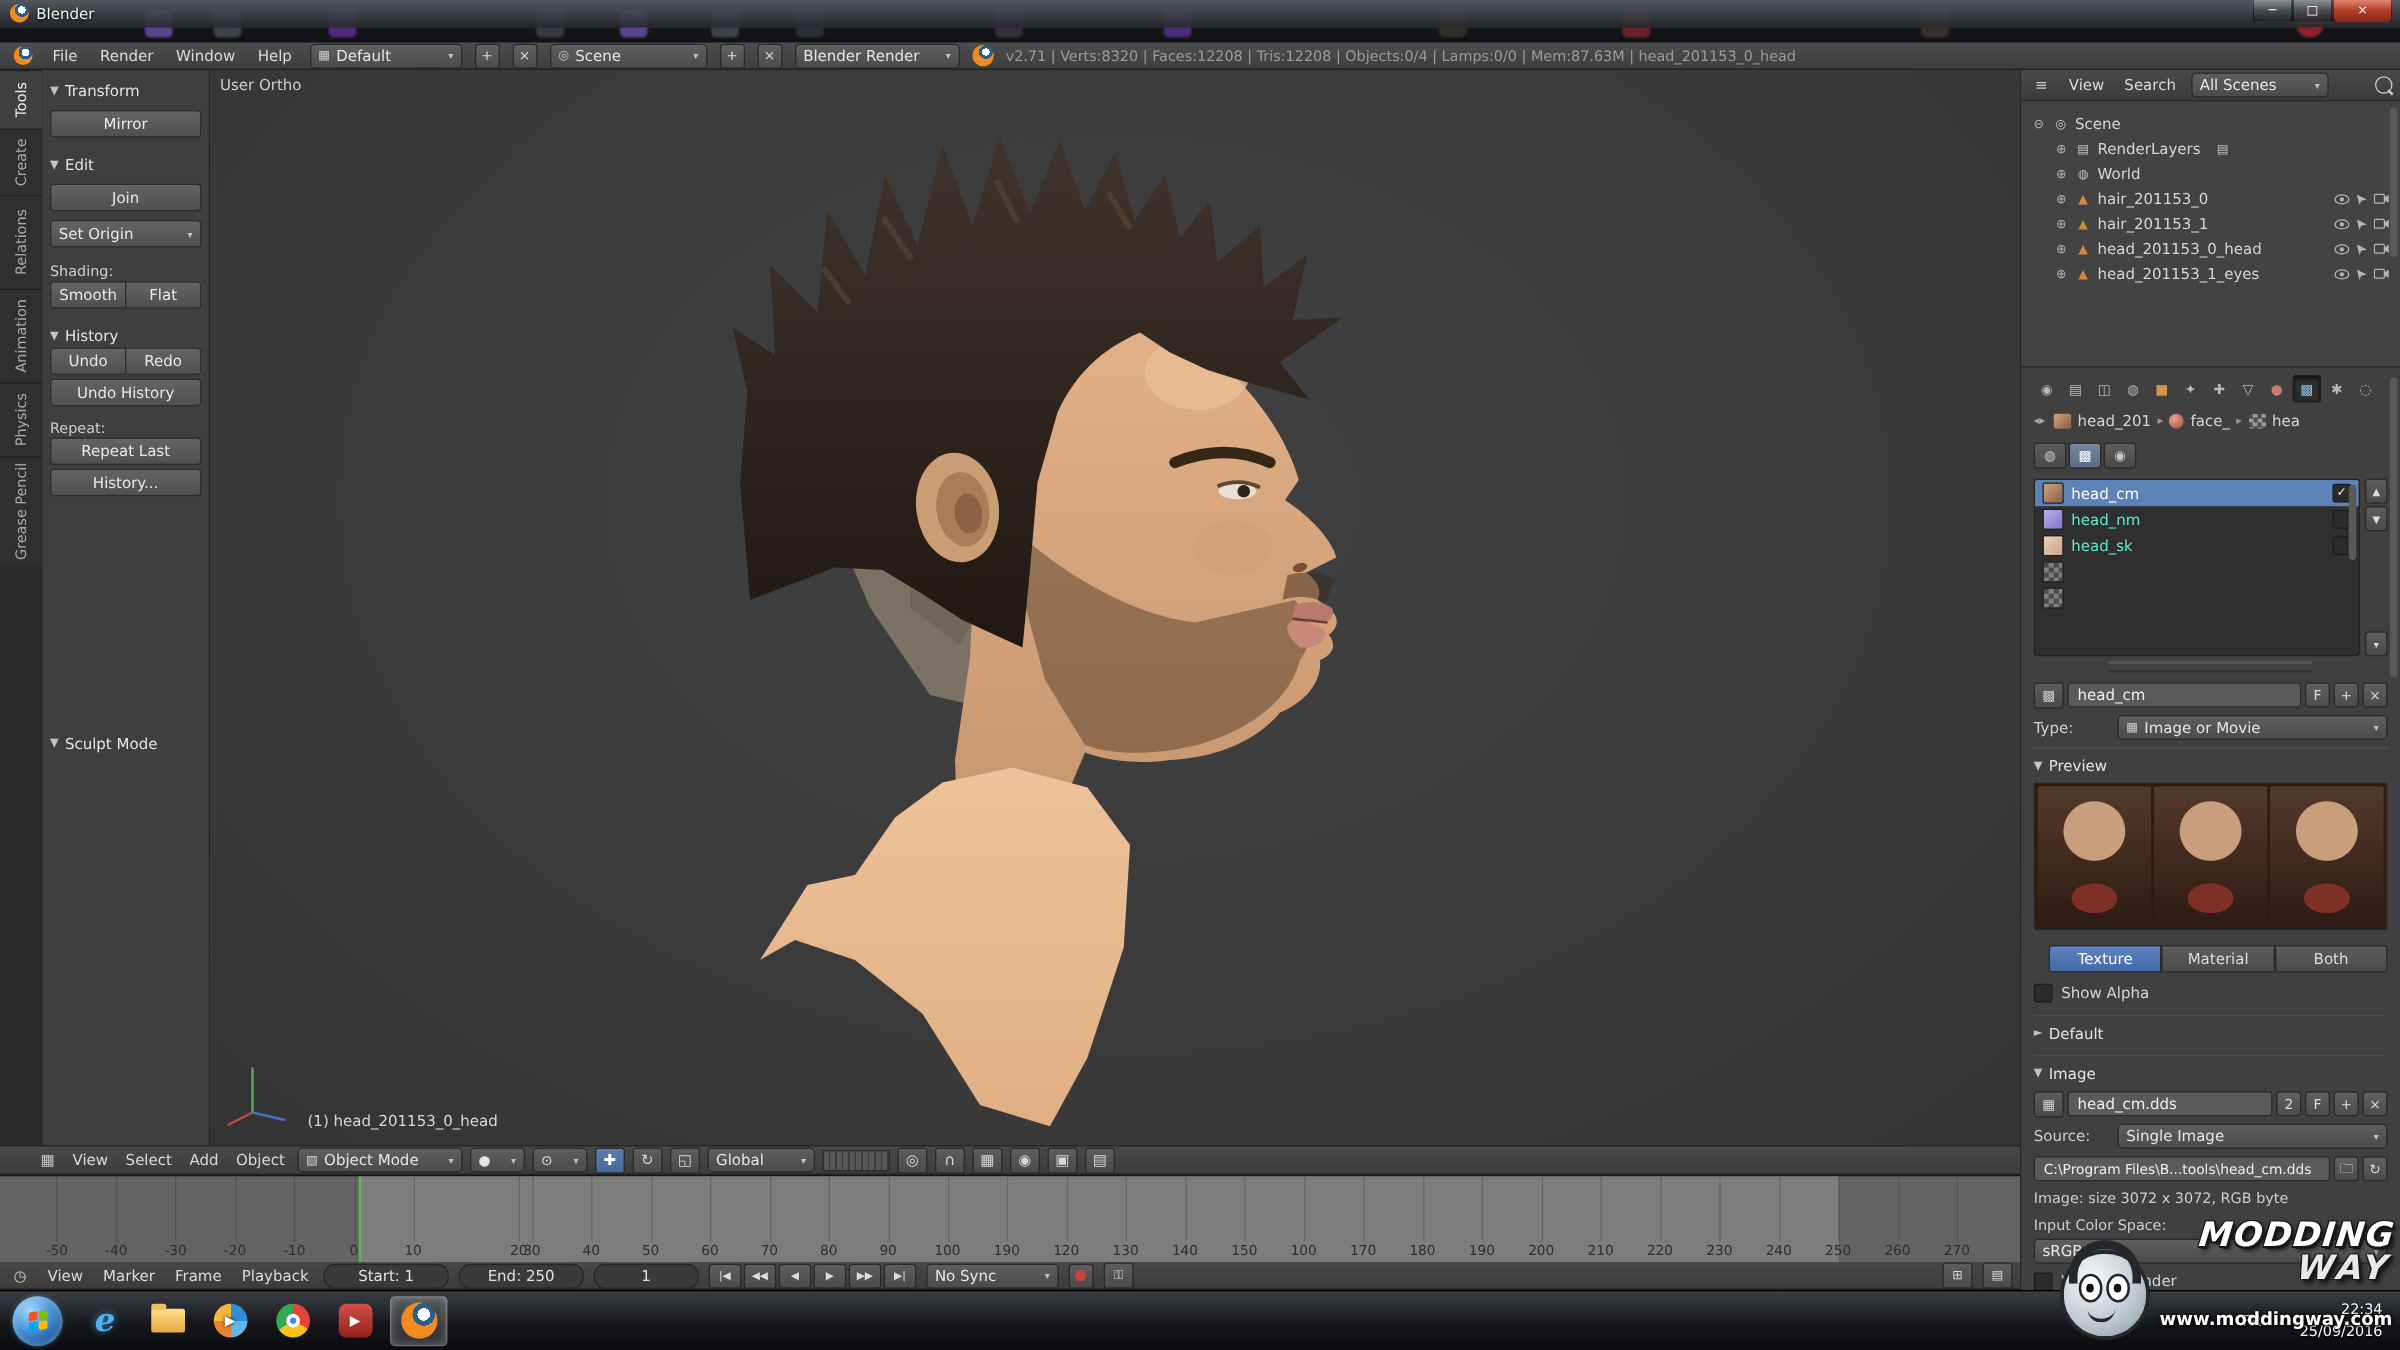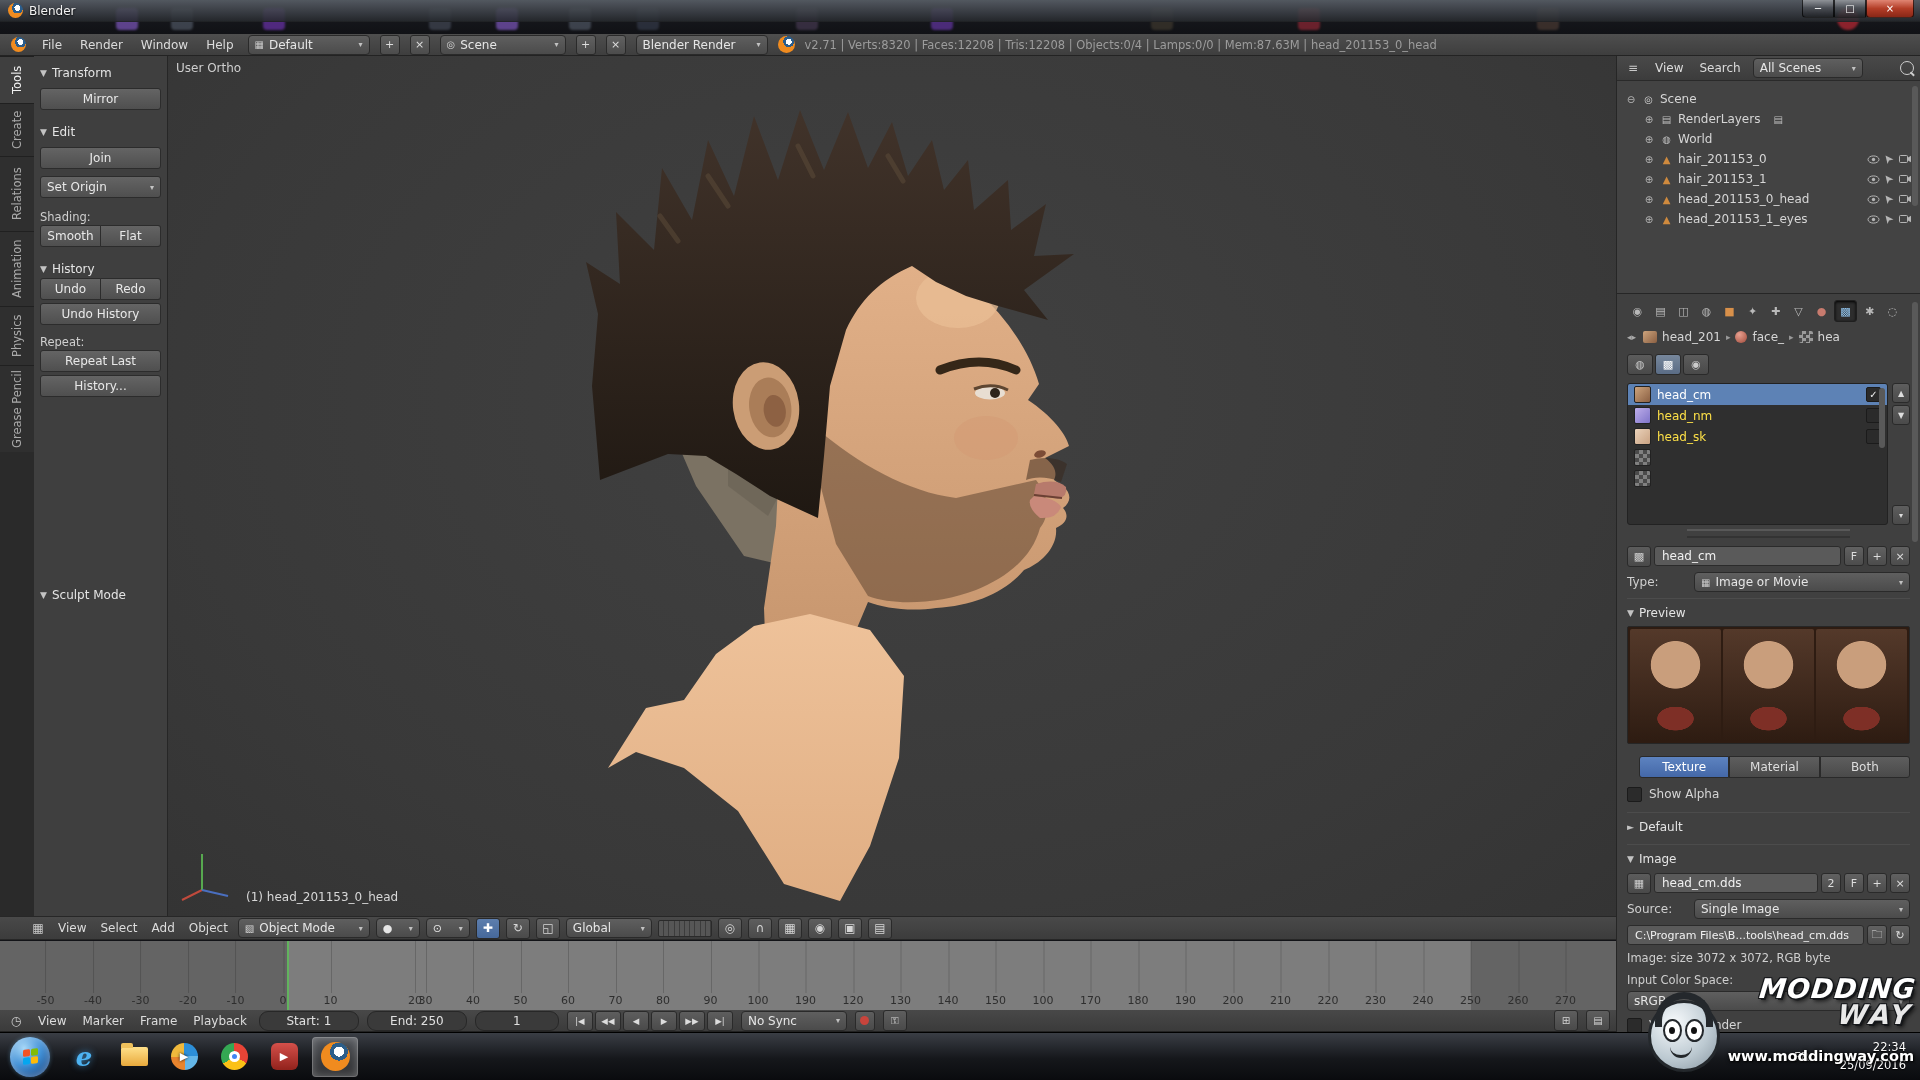--- a/index.html
+++ b/index.html
@@ -98,21 +98,21 @@
   .ptab{width:21px;height:20px;display:flex;align-items:center;justify-content:center;color:#b9b9b9;font-size:11px;border-radius:3px;}
   .ptab.active{background:#2d2d2d;border:1px solid #1f1f1f;box-shadow:inset 0 1px 3px #000;color:#8fc1ea;}
   #breadcrumb{display:flex;align-items:center;gap:5px;height:18px;margin-bottom:8px;color:#d6d6d6;}
   .bc-ic{width:14px;height:12px;border-radius:2px;display:inline-block;}
   .bc-sep{color:#9a9a9a;font-size:9px;}
   #texctx{display:flex;gap:2px;margin-bottom:8px;}
   .ctxb{width:24px;height:19px;display:flex;align-items:center;justify-content:center;background:linear-gradient(#5c5c5c,#494949);border:1px solid #2a2a2a;border-radius:3px;color:#ccc;font-size:11px;}
   .ctxb.active{background:linear-gradient(#77879c,#5a6c85);color:#fff;}
   #slotwrap{display:flex;gap:4px;margin-bottom:4px;}
   #tex-slots{flex:1;height:140px;background:#2f2f2f;border:1px solid #222;border-radius:3px;overflow:hidden;position:relative;}
-  .slot{display:flex;align-items:center;gap:6px;height:21px;padding:0 6px;color:#fde047;}
+  .slot{display:flex;align-items:center;gap:6px;height:21px;padding:0 6px;color:#5eead4;}
   .slot.sel{background:#5d82b5;color:#fff;}
   .thumb{width:15px;height:15px;border-radius:2px;border:1px solid #222;}
   .thumb.skin{background:linear-gradient(135deg,#cda47d,#8a5f42);}
   .thumb.nm{background:linear-gradient(135deg,#beaeea,#7f74c9);}
   .thumb.sk{background:linear-gradient(135deg,#ead2ba,#c9a282);}
   .thumb.checker{background:repeating-conic-gradient(#808080 0 25%,#4a4a4a 0 50%) 0 0/8px 8px;}
   .slot .cb{margin-left:auto;}
   .cb{width:13px;height:13px;background:#2b2b2b;border:1px solid #1b1b1b;border-radius:2px;display:flex;align-items:center;justify-content:center;font-size:10px;color:#eee;}
   .cb.checked::after{content:"✓";}
   #slotside{width:18px;display:flex;flex-direction:column;gap:2px;}

